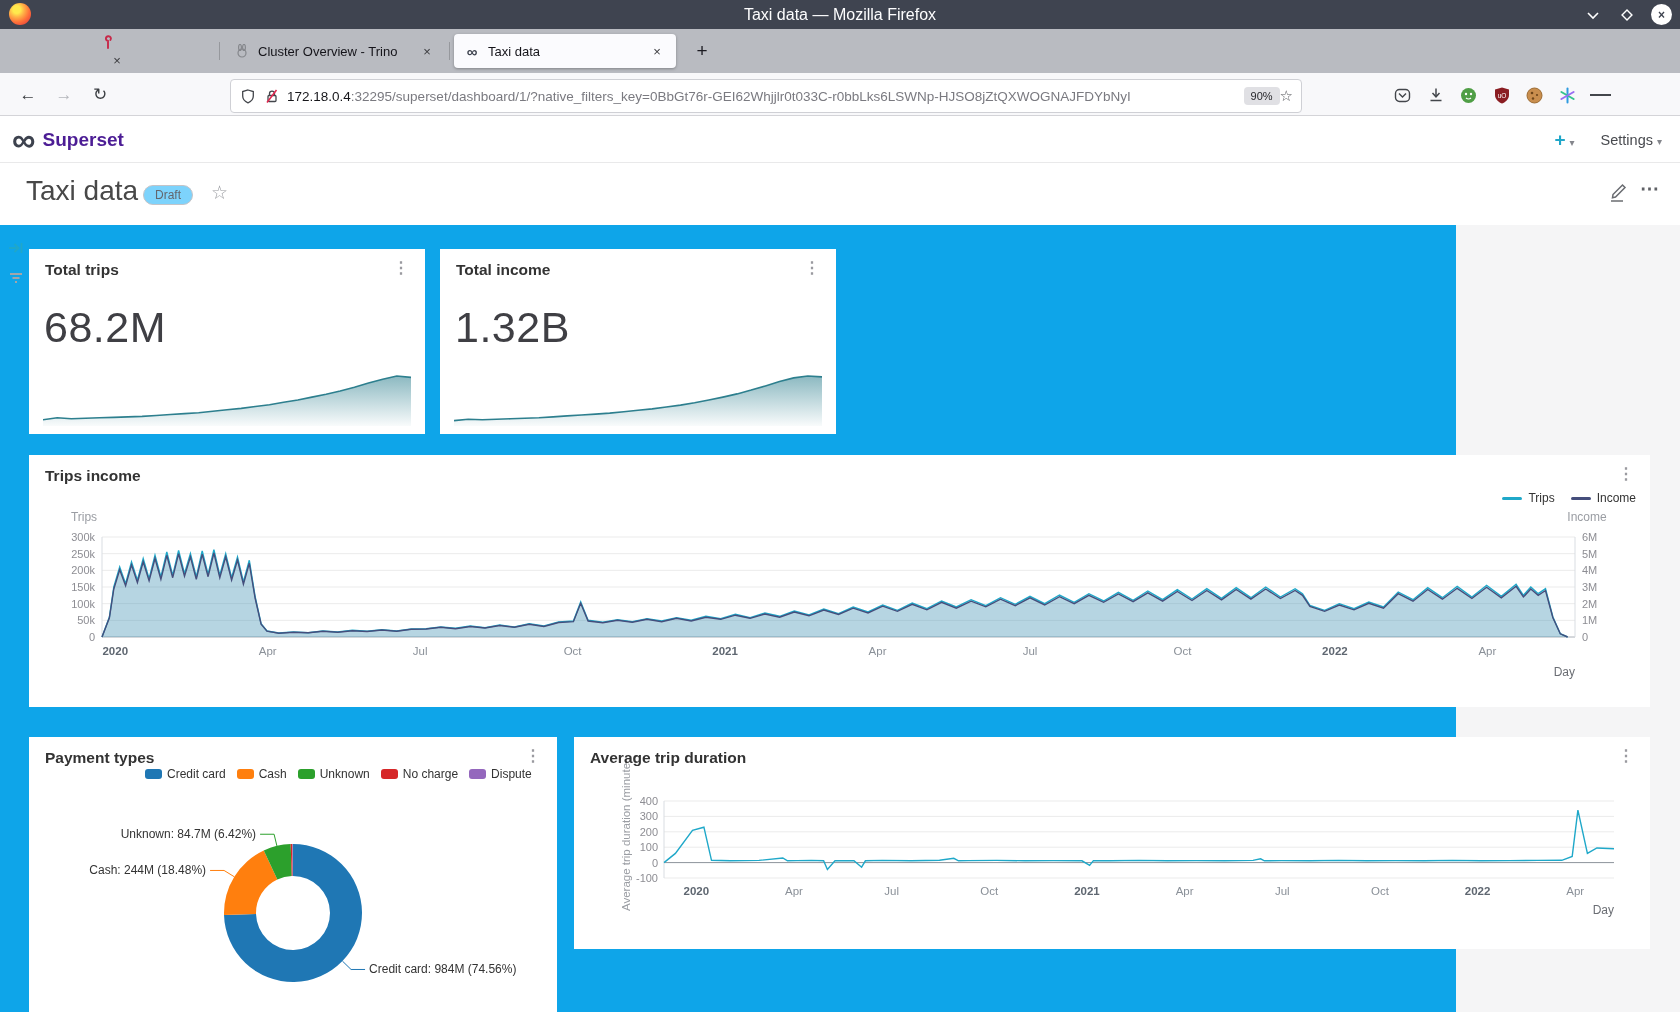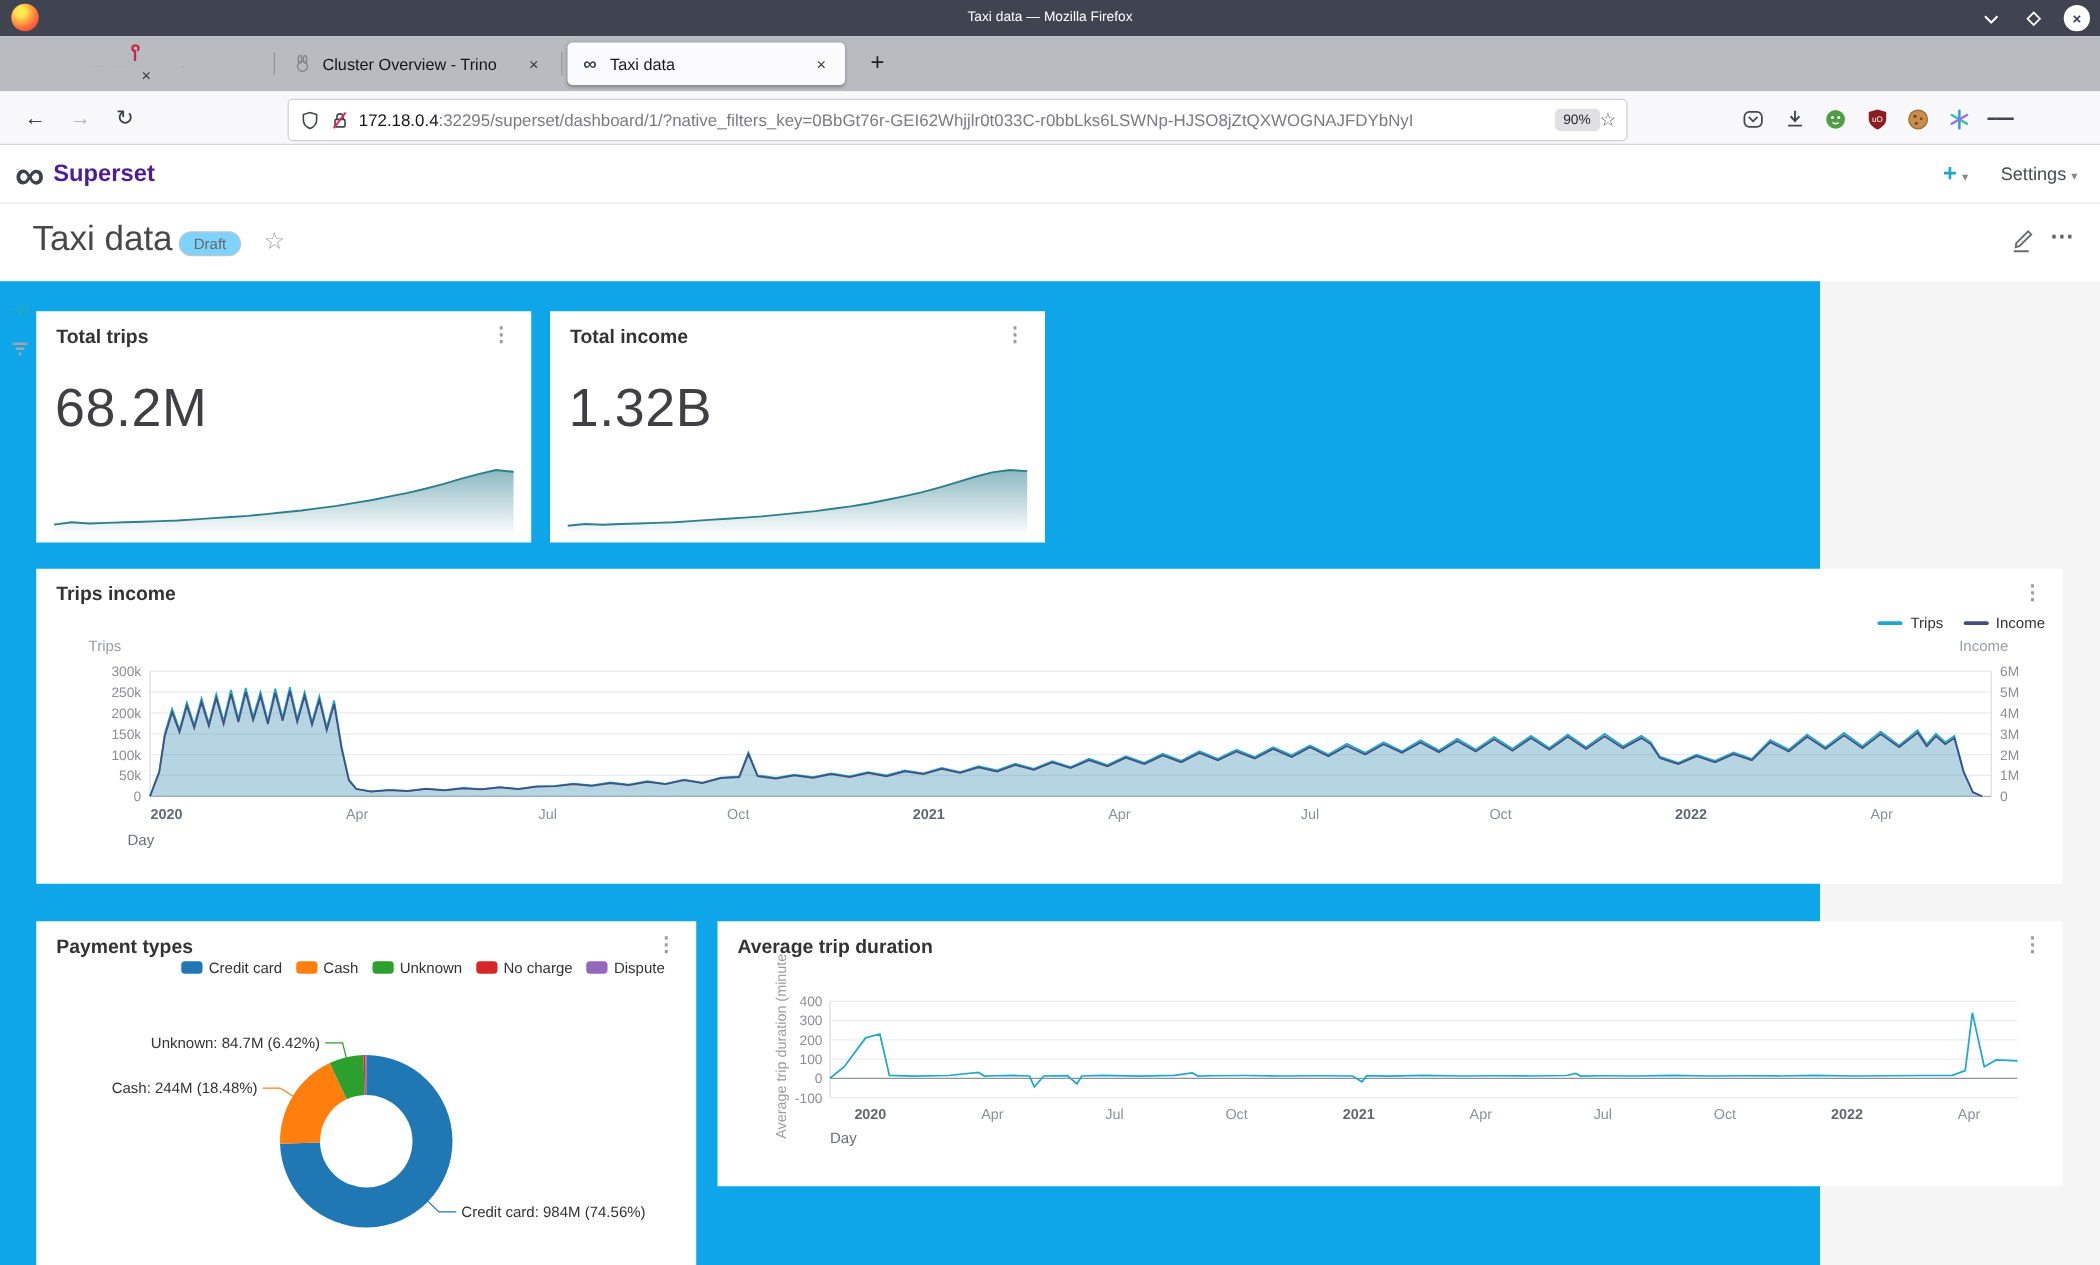--- a/index.html
+++ b/index.html
@@ -5,21 +5,21 @@
   * { box-sizing: border-box; margin:0; padding:0; }
   html,body { margin:0; }
   body { font-family:"Liberation Sans", sans-serif; background:#555; }
   .screen { position:relative; width:1680px; height:1012px; overflow:hidden; background:#f5f5f6; }
 
   
   .titlebar { position:absolute; left:0; top:0; width:1680px; height:29px; background:#3f4450; }
   .ff-logo { position:absolute; left:9px; top:3px; width:22px; height:22px; border-radius:50%;
              background:radial-gradient(circle at 35% 30%, #ffe94d 0 18%, #ffb347 35%, #ff7139 60%, #e8443c 85%); }
   .win-title { position:absolute; left:0; right:0; top:0; height:29px; line-height:29px; text-align:center;
-               color:#fdfdfe; font-size:11px; }
+               color:#fdfdfe; font-size:16px; }
   .win-controls { position:absolute; right:8px; top:0; height:29px; display:flex; align-items:center; gap:14px; }
   .wc { width:20px; height:20px; display:flex; align-items:center; justify-content:center; }
   .wc svg { display:block; }
   .wc-close { width:21px; height:21px; background:#fff; border-radius:50%; color:#3f4450; font-size:12px; font-weight:bold;
               display:flex; align-items:center; justify-content:center; }
 
   
   .tabstrip { position:absolute; left:0; top:29px; width:1680px; height:44px; background:#b9bbc1; display:flex; align-items:center; }
   .tab { position:absolute; top:5px; height:34px; display:flex; align-items:center; padding:0 10px; font-size:13px; color:#15141a; }
   .tab .favicon { width:16px; height:16px; margin-right:8px; display:flex; align-items:center; justify-content:center; }
@@ -84,21 +84,21 @@
   .sparkline { position:absolute; left:14px; right:14px; bottom:8px; height:52px; }
 
   #card-ti { left:29px; top:230px; width:1621px; height:252px; }
   .ti-legend { position:absolute; right:14px; top:36px; display:flex; gap:16px; align-items:center; }
   .lg-item { display:flex; align-items:center; gap:6px; font-size:12px; color:#333; }
   .lg-line { width:20px; height:3px; border-radius:2px; }
   .axis-name { position:absolute; font-size:12px; color:#9a9da3; }
   #ti-yname { left:40px; top:55px; width:30px; text-align:center; }
   #ti-y2name { right:38px; top:55px; width:50px; text-align:center; }
   .chart-svg { position:absolute; left:0; top:0; }
-  .day-label { position:absolute; text-align:left; font-size:12px; color:#6b6e74; }
+  .day-label { position:absolute; text-align:right; font-size:12px; color:#6b6e74; }
   #ti-day { left:73px; width:1473px; top:210px; }
 
   #card-pay { left:29px; top:512px; width:528px; height:300px; }
   .pay-legend { position:absolute; left:116px; top:30px; display:flex; gap:11px; align-items:center; flex-wrap:nowrap; }
   .pay-lg-item { display:flex; align-items:center; gap:5px; font-size:12px; color:#333; white-space:nowrap; }
   .pay-swatch { width:17px; height:10px; border-radius:3px; }
 
   #card-dur { left:574px; top:512px; width:1076px; height:212px; }
   #dur-ylabel { position:absolute; left:-48px; top:94px; width:200px; text-align:center; font-size:11.5px; color:#9a9da3;
                 transform:rotate(-90deg); white-space:nowrap; }
@@ -331,21 +331,21 @@
             <span class="lg-line" style="background: rgb(31, 168, 201);"></span>
             <span>Trips</span>
           </span>
           <span class="lg-item">
             <span class="lg-line" style="background: rgb(69, 78, 124);"></span>
             <span>Income</span>
           </span>
         </div>
       <div class="axis-name" id="ti-yname">Trips</div>
       <div class="axis-name" id="ti-y2name">Income</div>
-      <div id="ti-plot" style="position:absolute;left:18px;top:0;width:1621px;height:252px;">
+      <div id="ti-plot" style="position:absolute;left:0;top:0;width:1621px;height:252px;">
           <svg width="1621" height="252" class="chart-svg">
             <line x1="73" y1="82" x2="1546" y2="82" stroke="#ebebeb" stroke-width="1"></line>
             <text x="66" y="86" text-anchor="end" font-size="11" fill="#8d8d93">300k</text>
             <text x="1553" y="86" text-anchor="start" font-size="11" fill="#8d8d93">6M</text>
             <line x1="73" y1="98.66666666666667" x2="1546" y2="98.66666666666667" stroke="#ebebeb" stroke-width="1"></line>
             <text x="66" y="102.66666666666667" text-anchor="end" font-size="11" fill="#8d8d93">250k</text>
             <text x="1553" y="102.66666666666667" text-anchor="start" font-size="11" fill="#8d8d93">5M</text>
             <line x1="73" y1="115.33333333333334" x2="1546" y2="115.33333333333334" stroke="#ebebeb" stroke-width="1"></line>
             <text x="66" y="119.33333333333334" text-anchor="end" font-size="11" fill="#8d8d93">200k</text>
             <text x="1553" y="119.33333333333334" text-anchor="start" font-size="11" fill="#8d8d93">4M</text>

